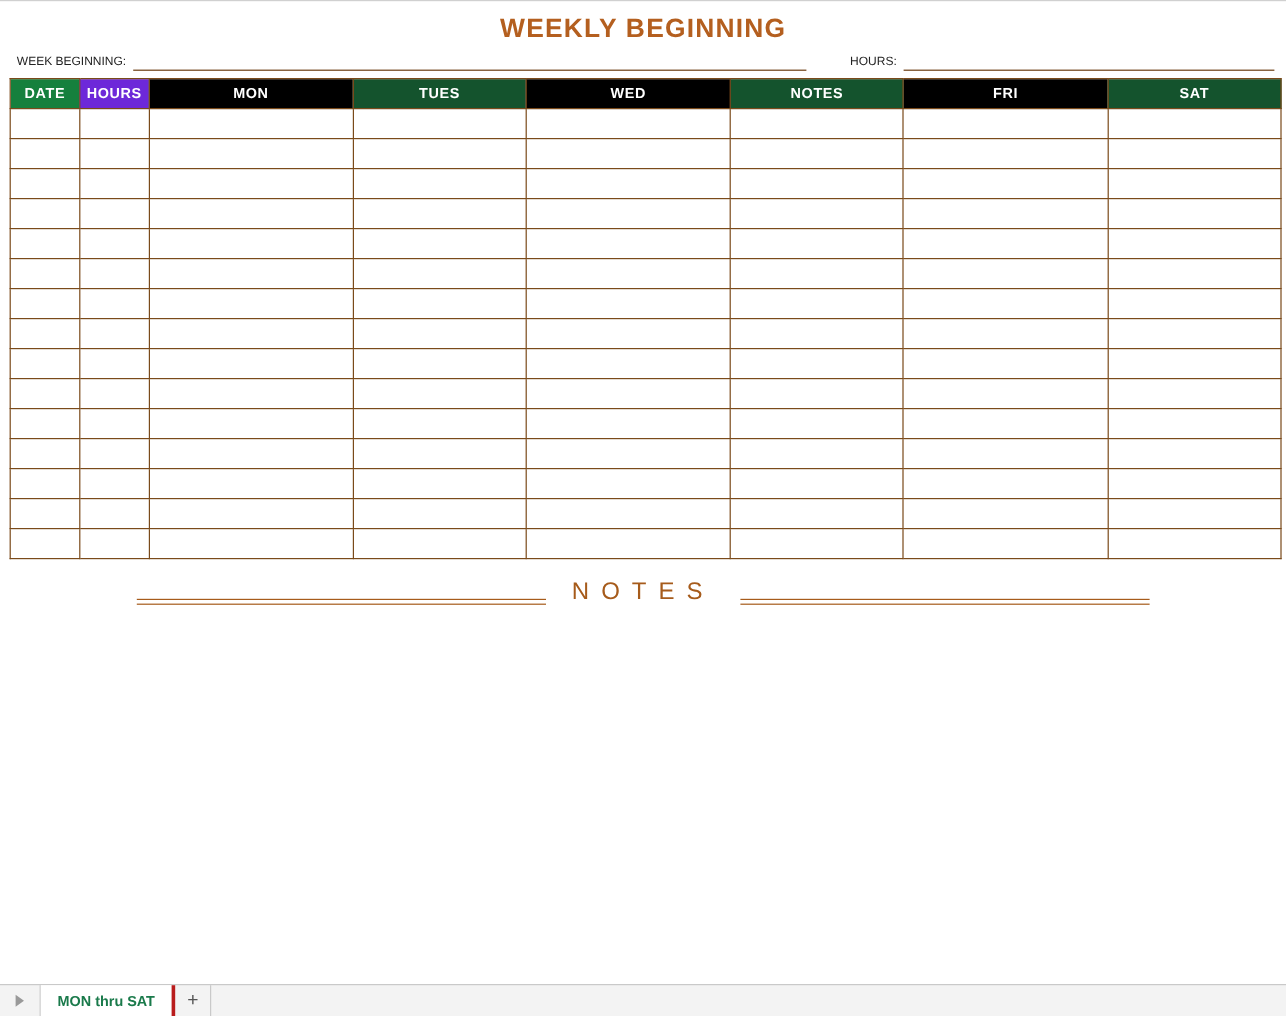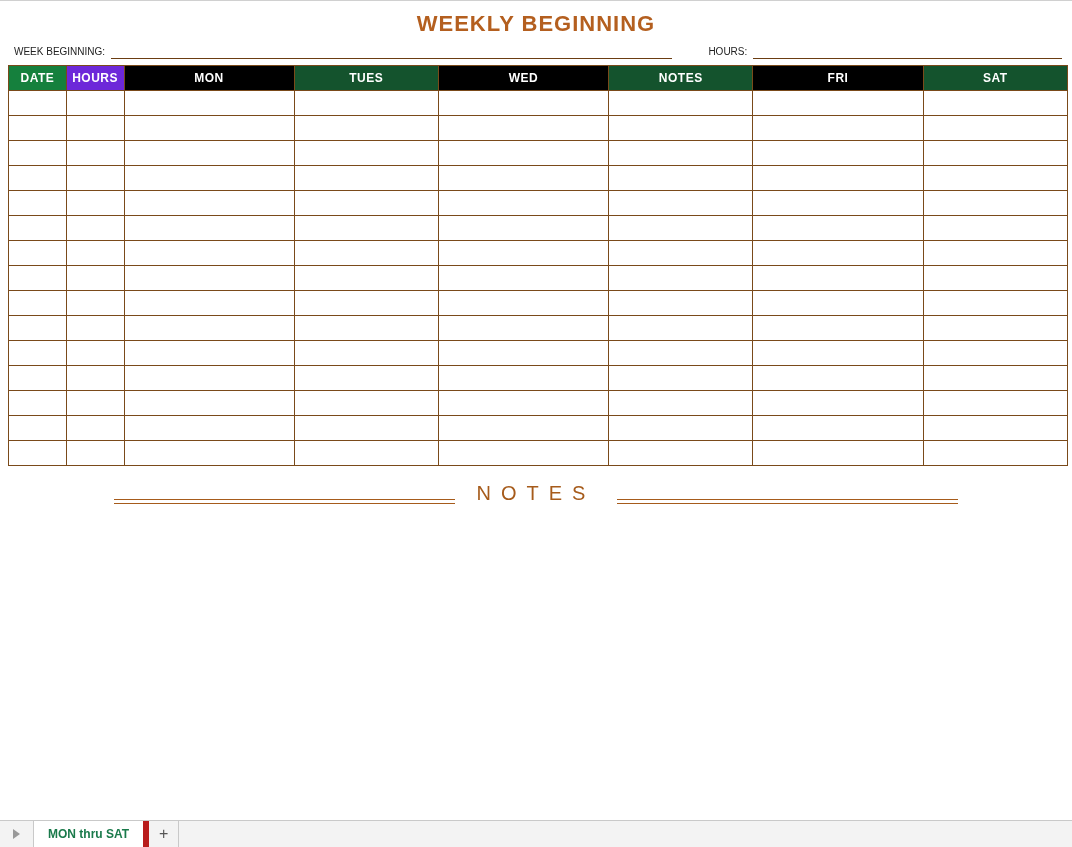--- a/index.html
+++ b/index.html
@@ -101,21 +101,21 @@
     width: 34px;
     border-right: 1px solid #c9c9c9;
     display: flex;
     align-items: center;
     justify-content: center;
     color: #888;
     cursor: pointer;
   }
   .tabbar .tab {
     background: #fff;
-    border-right: 6px solid #b91c1c;
+    border-right: 3px solid #b91c1c;
     padding: 0 14px;
     display: flex;
     align-items: center;
     font-size: 12px;
     font-weight: 700;
     color: #1a7a4b;
     cursor: pointer;
   }
   .tabbar .addcell {
     width: 30px;

